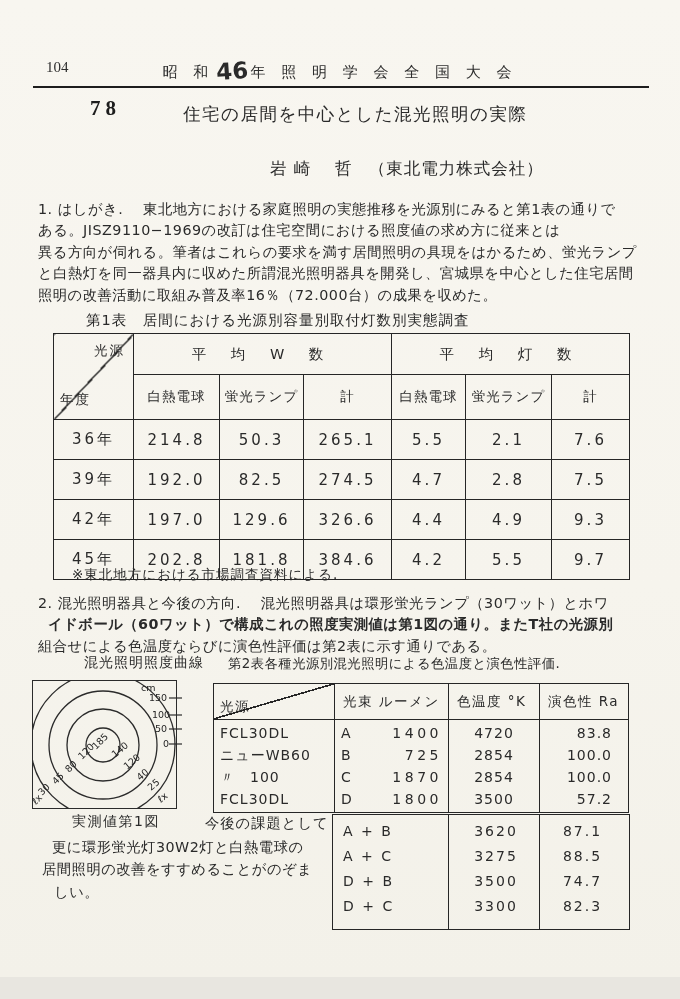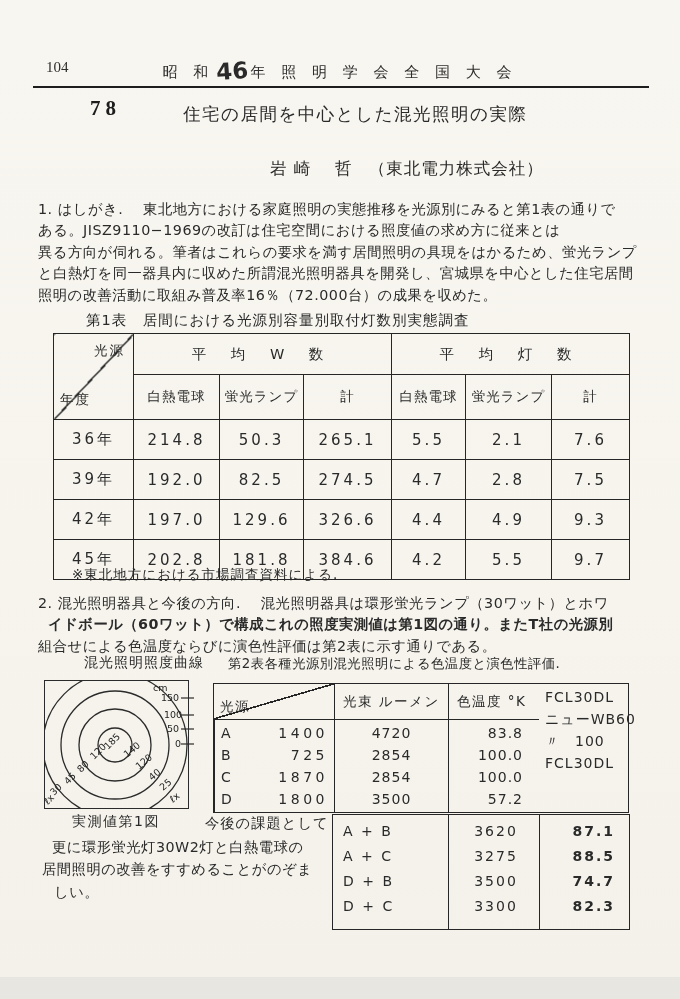--- a/index.html
+++ b/index.html
@@ -40,21 +40,21 @@
   td.corner { position:relative; padding:0;
     background-image:linear-gradient(to bottom right, transparent calc(50% - 1px), #262626 calc(50% - 1px), #262626 calc(50% + 0.6px), transparent calc(50% + 0.6px));
   }
   td.corner .c-top { position:absolute; top:8px; right:8px; font-size:13.5px; letter-spacing:2px; }
   td.corner .c-bot { position:absolute; bottom:10px; left:6px; font-size:13.5px; letter-spacing:2px; }
   .t1foot { left:72px; top:566px; font-size:13.5px; letter-spacing:1px; }
 
   
   .figlabel { left:84px; top:654px; font-size:14px; letter-spacing:1px; }
   .t2cap { left:228px; top:655px; font-size:13.3px; letter-spacing:0.5px; }
-  .figbox { left:44px; top:680px; width:143px; height:127px; border:1.6px solid #2b2b2b; overflow:visible;text-align:center; }
+  .figbox { left:32px; top:680px; width:143px; height:127px; border:1.6px solid #2b2b2b; overflow:visible;text-align:center; }
   .figbox svg { overflow:visible; display:block; }
   .figcap { left:72px; top:813px; font-size:14px; letter-spacing:1.5px; }
 
   
   .closing-intro { left:205px; top:814px; font-size:14.3px; letter-spacing:1px; }
   .closing { left:42px; top:836px; width:300px; line-height:22.4px; font-size:14.3px; }
   .cl0 { padding-left:10px; }
   .cl3 { padding-left:12px; }
 
   
@@ -70,21 +70,21 @@
   .t2u .lm { display:flex; justify-content:space-between; }
   .num { letter-spacing:3.5px; }
   .t2u .col-ct .ln { text-align:center; }
   .t2u .col-ra .ln { text-align:right; padding-right:10px; }
 
   .t2l { left:332px; top:814px; display:grid; grid-template-columns:115px 91px 90px; border:1.6px solid #262626; height:114px; }
   .t2l > div { border-left:1.6px solid #262626; padding:8px 6px 0 10px; }
   .t2l > div.first { border-left:none; }
   .t2l .ln { height:25px; font-size:14px; letter-spacing:2px; white-space:nowrap; }
   .t2l .c-ct .ln { text-align:center; }
-  .t2l .c-ra .ln { text-align:right; padding-right:8px;font-weight:bold; }
+  .t2l .c-ra .ln { text-align:center; padding-right:8px; }
 
   svg text { fill:#262626; font-family:"DejaVu Sans", sans-serif; }
 </style>
 </head>
 <body>
 
 <div id="page">
 
   <div class="abs pagenum printed">104</div>
   <div class="abs jheader printed">
@@ -233,20 +233,21 @@
     <div>居間照明の改善をすすめることがのぞま</div>
     <div class="cl3">しい。</div>
   </div>
 
   <div class="t2u abs hand" style="position:absolute;">
     <div class="h c0 first">
       <span class="lab">光源</span>
     </div>
     <div class="h">光束 ルーメン</div>
     <div class="h">色温度 °K</div>
+    <div class="h">演色性 Ra</div>
 
     <div class="b first col-src">
       <div class="ln">FCL30DL</div>
       <div class="ln">ニューWB60</div>
       <div class="ln">〃　100</div>
       <div class="ln">FCL30DL</div>
     </div>
     <div class="b col-lm">
       <div class="ln lm">
           <span>A</span>

